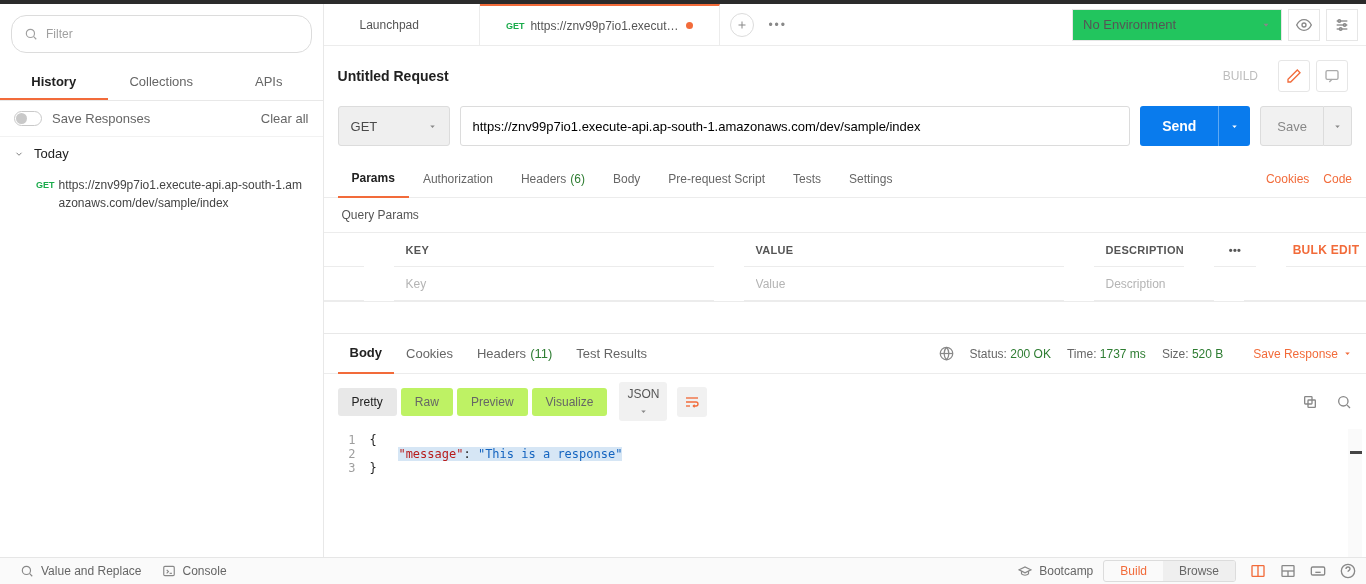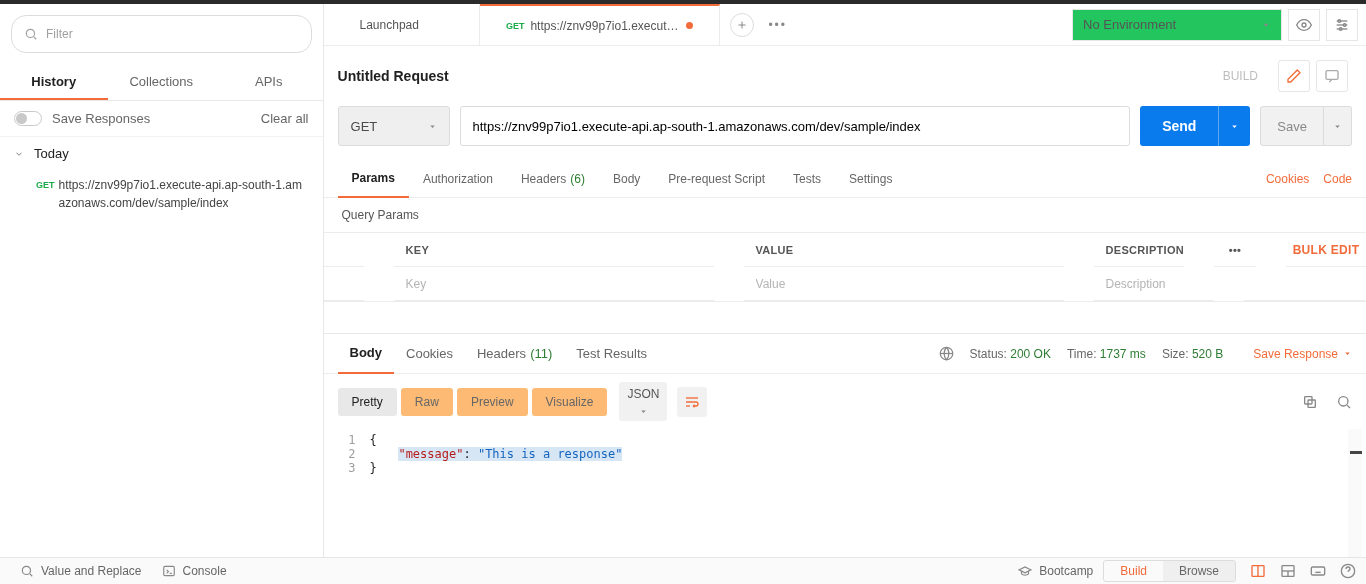--- a/index.html
+++ b/index.html
@@ -100,21 +100,21 @@
 .resptabs { display:flex; align-items:center; padding: 0 14px; height:40px; border-bottom:1px solid #ececec; }
 .resptab { padding:0 12px; height:40px; display:flex; align-items:center; font-size:13px; color:#666; cursor:pointer;}
 .resptab.active{ color:#212121; border-bottom:2px solid #f26b3a; font-weight:600;}
 .resptab .cnt { color:#2e7d32; margin-left:4px; }
 .resp-meta { margin-left:auto; display:flex; align-items:center; gap:16px; font-size:12px; color:#666; }
 .resp-meta .ok,.resp-meta .val{color:#2e7d32;}
 .save-resp-btn { color:#f26b3a; cursor:pointer; display:flex; align-items:center; gap:5px; margin-left:14px; }
 .globe { width:15px; height:15px; color:#888; }
 
 .resptoolbar { display:flex; align-items:center; padding: 8px 14px; gap:4px;}
-.segbtn { background:#fdba74; border:none; padding:7px 14px; font-size:12px; color:#666; cursor:pointer; border-radius:3px; }
+.segbtn { background:#bef264; border:none; padding:7px 14px; font-size:12px; color:#666; cursor:pointer; border-radius:3px; }
 .segbtn.active { color:#212121; background:#e8e8e8; }
 .sel { display:flex; align-items:center; background:#f1f1f1; padding:5px 8px; margin-left:8px; border-radius:3px; font-size:12px; color:#555; gap:6px; cursor:pointer;flex-direction:column; }
 .wrapbtn { width:30px; height:30px; background:#f1f1f1; border-radius:3px; margin-left:6px; display:flex; align-items:center; justify-content:center; cursor:pointer; }
 .wrapbtn svg { stroke:#f26b3a; }
 .resptoolbar .sp { flex:1 }
 .ticon { width:16px; height:16px; color:#888; margin-left:14px; cursor:pointer;}
 
 .codebody { font-family: "SFMono-Regular",Menlo,Consolas,monospace; font-size:12px; padding: 4px 0; flex:1; position:relative; }
 .codeline { display:flex; }
 .ln { width: 46px; text-align:right; color:#9e9e9e; padding-right: 14px; user-select:none;}

